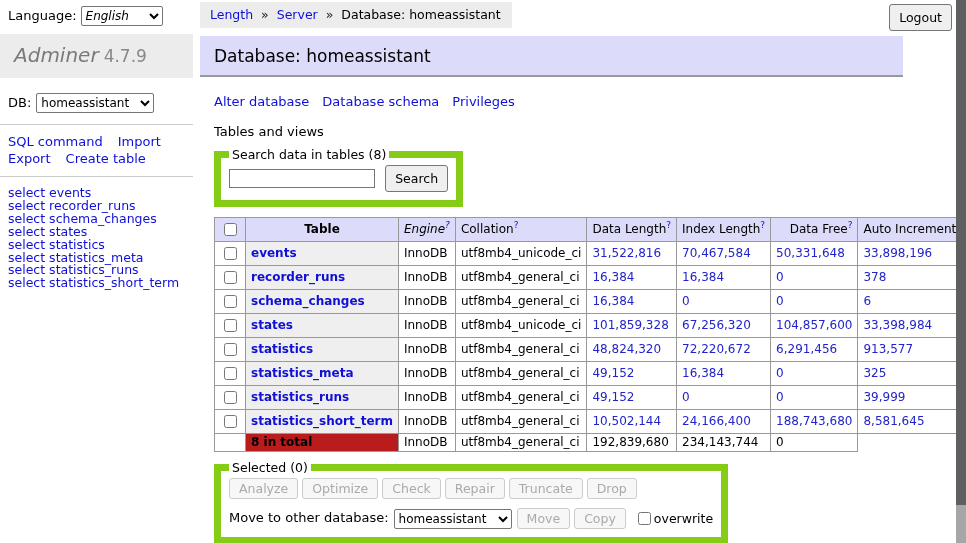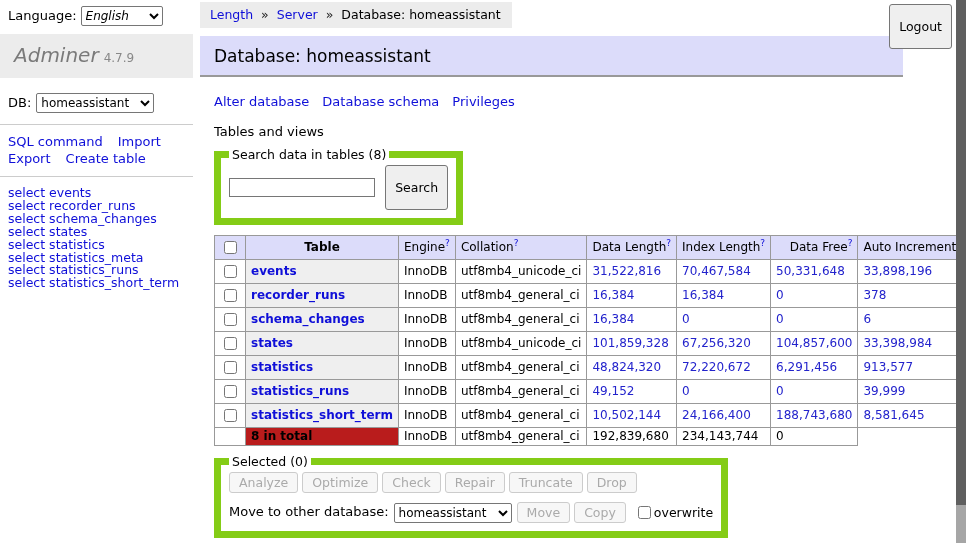--- a/index.html
+++ b/index.html
@@ -13,21 +13,21 @@
   select { font-family:"DejaVu Sans","Liberation Sans",sans-serif; font-size:12px;
            border:1px solid #767676; background:#fff; border-radius:2px; height:20px; }
   button { font-family:"DejaVu Sans","Liberation Sans",sans-serif; }
 
   
   .sidebar { position:absolute; left:0; top:0; width:193px; height:543px; background:#fff; }
   .lang-row { padding:6px 0 5px 8px; white-space:nowrap; }
   .lang-row select { width:82px; margin-left:4px;font-style:italic; }
   .app-title { background:#ececec; margin:3px 0 0; padding:9px 14px 11px;
                font-size:20px; color:#7a7a7a; font-weight:400; font-style:italic; }
-  .app-title .ver { font-size:12px; font-style:normal; color:#888; margin-left:5px; }
+  .app-title .ver { font-size:17px; font-style:normal; color:#888; margin-left:5px; }
   .db-row { margin:15px 8px 11px; white-space:nowrap; }
   .db-row select { width:118px; margin-left:5px; }
   .side-sep { border:none; border-top:1px solid #ccc; margin:0; }
   .side-links { padding:8px 0 9px 8px; line-height:17px; }
   .side-links a.lnk { margin-right:15px; }
   .tables-list { padding:10px 0 0 8px; }
   .tables-list a.lnk { display:block; font-size:12.5px; line-height:12.9px; }
 
   
   .main { position:absolute; left:200px; top:0; width:703px; }
@@ -39,21 +39,21 @@
   .top-links { margin:17px 0 0 14px; }
   .top-links a.lnk { margin-right:13px; }
   h3.sec { font-size:13px; font-weight:400; margin:15px 0 0 14px; }
 
   fieldset { display:inline-block; border:7px solid #84cc16; margin:8px 0 0 14px;
              padding:3px 8px 8px; }
   legend { font-size:12.5px; padding:0 3px; }
   .search-input { width:146px; height:19px; border:1px solid #767676; margin-right:6px;
                   font-size:12.5px; padding:1px 4px; vertical-align:middle; }
   .btn { font-size:12.5px; color:#000; background:#efefef; border:1px solid #767676;
-         border-radius:3px; padding:14px 9px; cursor:pointer; vertical-align:middle; }
+         border-radius:3px; padding:5px 9px; cursor:pointer; vertical-align:middle; }
   .dbtn { font-size:12.5px; color:#aaa; background:#f7f7f7; border:1px solid #ccc;
           border-radius:3px; padding:2px 9px; margin-right:4px; vertical-align:middle; }
 
   table.db { border-collapse:collapse; margin:10px 0 0 14px; font-size:12px; }
   table.db td, table.db th { border:1px solid #999; padding:2px 5px; height:17px;
                              line-height:13px; white-space:nowrap; font-weight:400; text-align:left; }
   table.db thead td, table.db thead th { background:#dcdcfa; }
   table.db thead th.tname { font-weight:700; text-align:center; }
   table.db sup.help { color:#0f0fd8; font-size:9px; line-height:0; cursor:pointer; }
   table.db th.rowname { background:#efefef; }
@@ -112,21 +112,21 @@
     <legend>Search data in tables (8)</legend>
     <input class="search-input" type="text" value="" style="">
     <button class="btn">Search</button>
   </fieldset>
 
   <table class="db">
     <thead>
         <tr id="thead-row">
           <td class="check" style="width: 18px;"><input type="checkbox" style=""></td>
           <th class="tname" style="width: 118px;">Table</th>
-          <th style="width: 46px;">Engine<sup class="help">?</sup></th>
+          <th style="width: 46px; font-style: italic;">Engine<sup class="help">?</sup></th>
           <th style="width: 90px;">Collation<sup class="help">?</sup></th>
           <th style="width: 71px;">Data Length<sup class="help">?</sup></th>
           <th style="width: 71px;">Index Length<sup class="help">?</sup></th>
           <th style="width: 64px; text-align: right;">Data Free<sup class="help">?</sup></th>
           <th style="width: 73px;">Auto Increment<sup class="help">?</sup></th>
         </tr>
       </thead>
     <tbody id="tbody">
         <tr>
           <td class="check"><input type="checkbox" style=""></td>
@@ -170,20 +170,30 @@
         </tr>
         <tr>
           <td class="check"><input type="checkbox" style=""></td>
           <th class="rowname"><a class="lnk">statistics</a></th>
           <td>InnoDB</td>
           <td>utf8mb4_general_ci</td>
           <td class="num">48,824,320</td>
           <td class="num">72,220,672</td>
           <td class="num">6,291,456</td>
           <td class="num">913,577</td>
+        </tr>
+        <tr>
+          <td class="check"><input type="checkbox" style=""></td>
+          <th class="rowname"><a class="lnk">statistics_meta</a></th>
+          <td>InnoDB</td>
+          <td>utf8mb4_general_ci</td>
+          <td class="num">49,152</td>
+          <td class="num">16,384</td>
+          <td class="num">0</td>
+          <td class="num">325</td>
         </tr>
         <tr>
           <td class="check"><input type="checkbox" style=""></td>
           <th class="rowname"><a class="lnk">statistics_runs</a></th>
           <td>InnoDB</td>
           <td>utf8mb4_general_ci</td>
           <td class="num">49,152</td>
           <td class="num">0</td>
           <td class="num">0</td>
           <td class="num">39,999</td>

